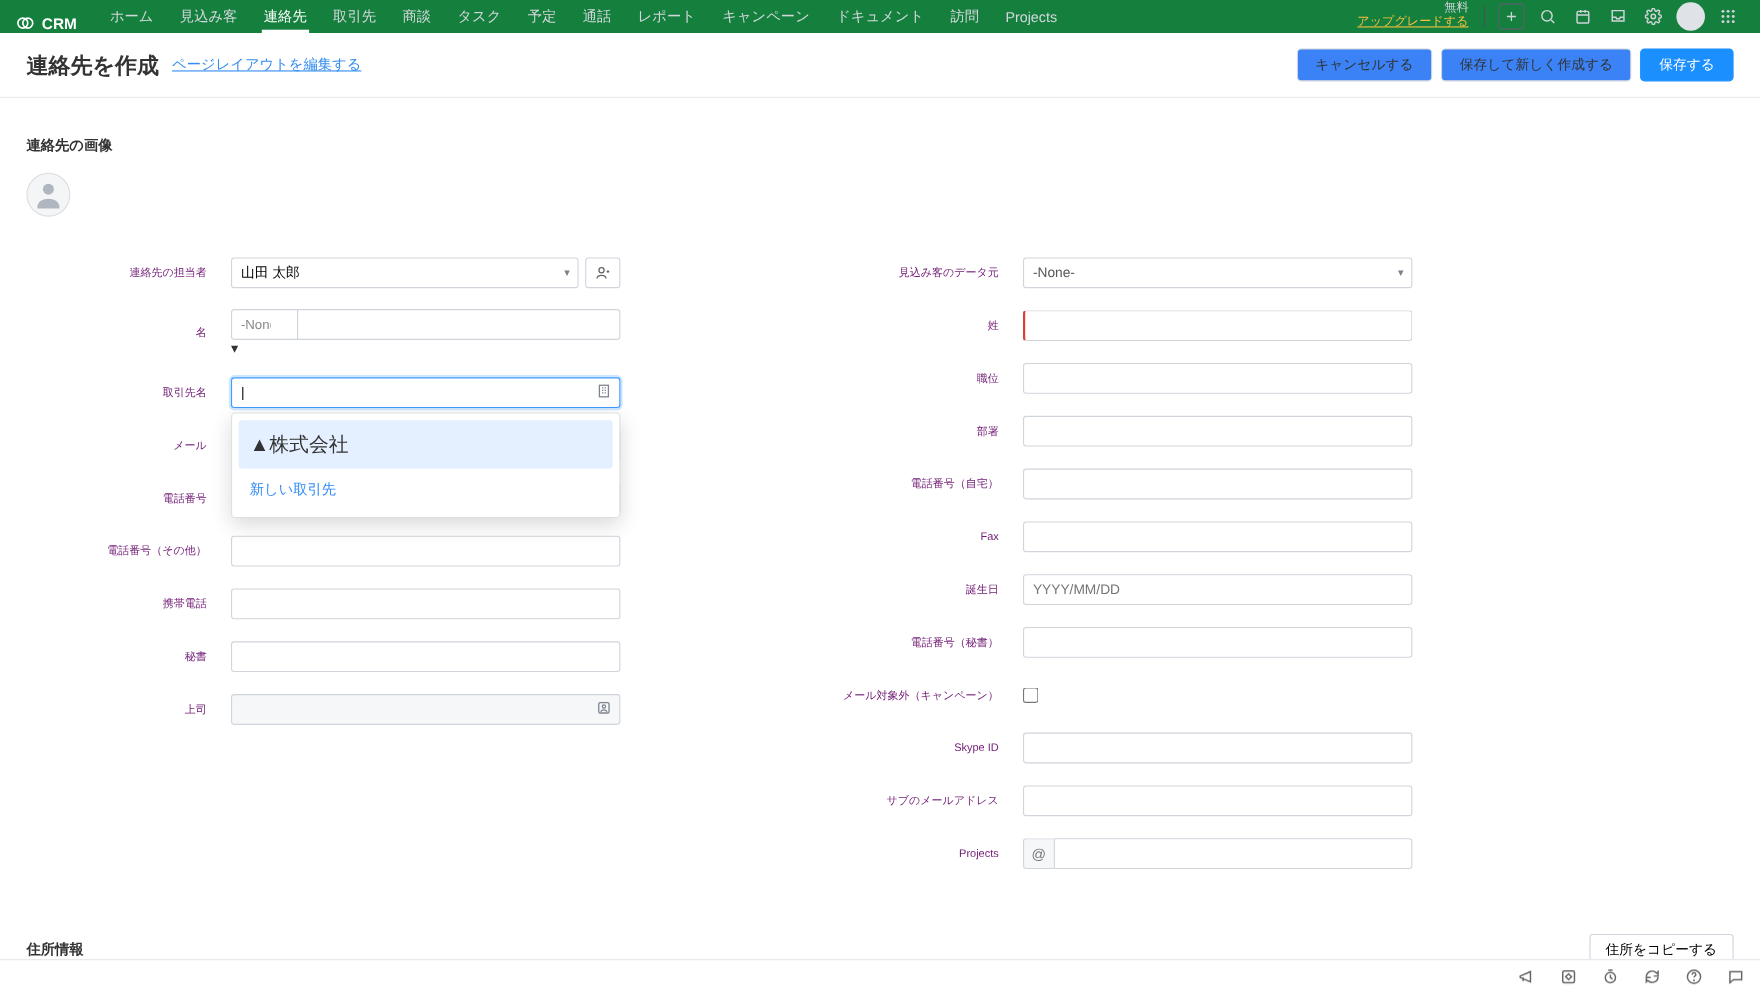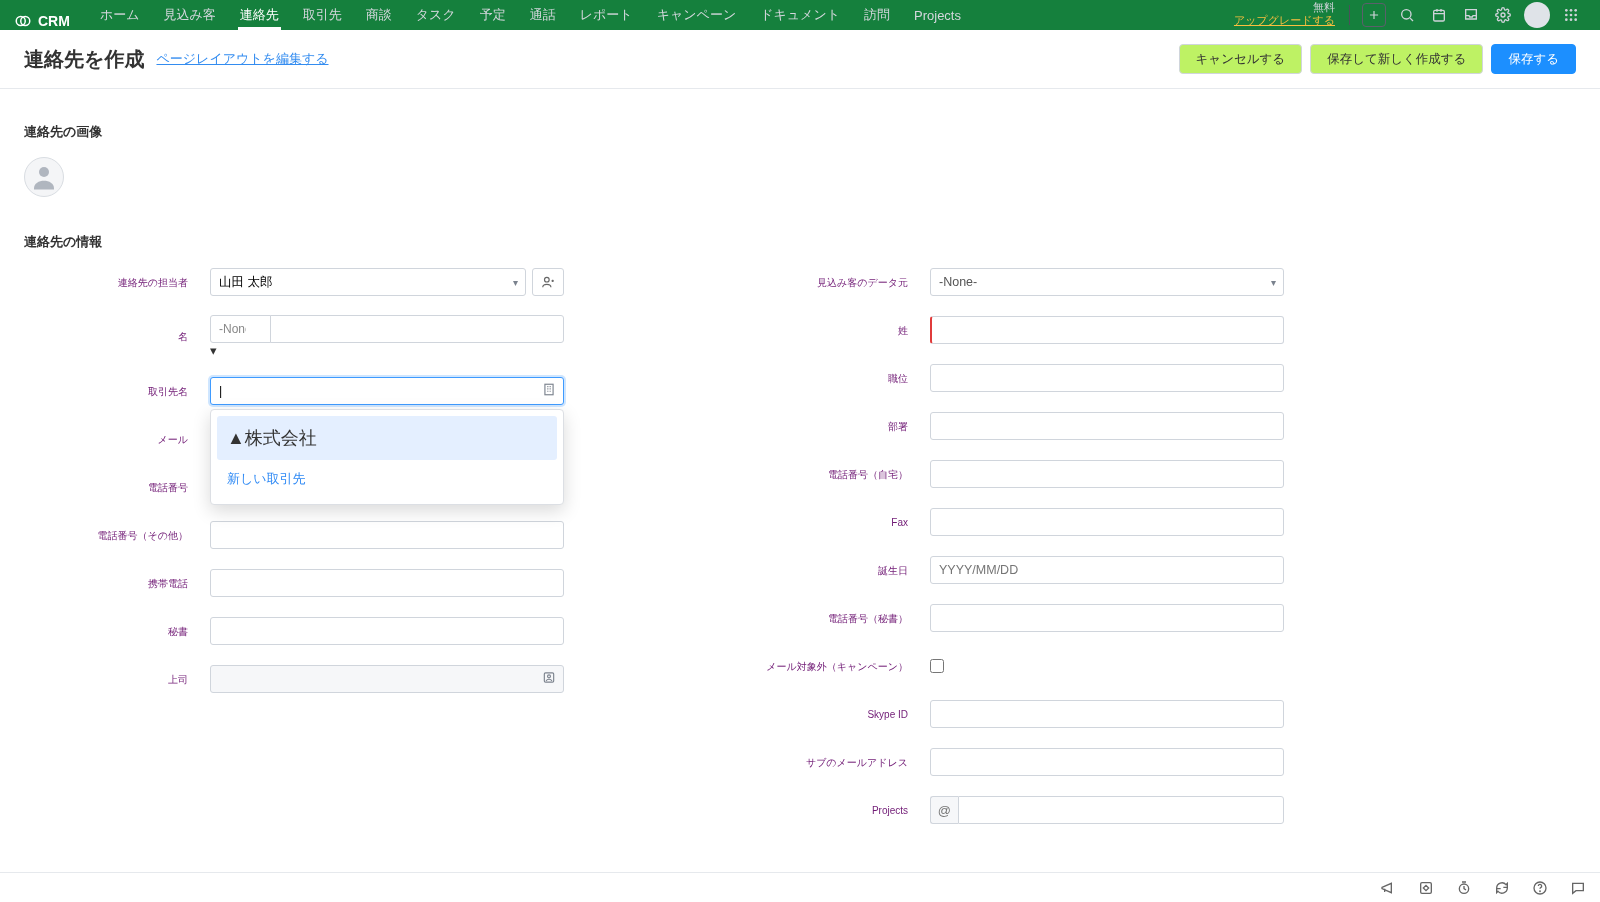--- a/index.html
+++ b/index.html
@@ -58,21 +58,21 @@
     padding: 14px 24px;
     border-bottom: 1px solid #e6e9ed;
   }
   .headerbar h1 { font-size: 20px; font-weight: 600; margin-right: 12px; }
   .pagelayout { color: #338cf0; text-decoration: underline; font-size: 13px; cursor: pointer; }
   .hdr-spacer { flex: 1; }
   .btn {
     height: 30px;
     padding: 0 16px;
     border: 1px solid #d0d5dc;
-    background: #bef264;
+    background: #3b82f6;
     border-radius: 4px;
     font-size: 12.5px;
     cursor: pointer;
     margin-left: 8px;
     color: #333;
   }
   .btn.primary { background:#1c8fff; border-color:#1c8fff; color:#fff; }
   
   .formbody { padding: 24px 24px 80px; }
   .section-title { font-weight: 600; font-size: 13px; margin: 10px 0 16px; }
@@ -263,21 +263,20 @@
 <div class="formbody">
 
   <div class="section-title">連絡先の画像</div>
   <div class="avatar-placeholder">
     <svg width="30" height="30" viewBox="0 0 24 24" fill="currentColor">
         <circle cx="12" cy="8" r="4"></circle>
         <path d="M4 21c0-4 4-6 8-6s8 2 8 6v1H4z"></path>
       </svg>
   </div>
 
-  <div class="section-title">連絡先の情報</div>
 
   <div class="columns">
 
     <div class="col">
 
       <div class="field-row">
         <div class="field-label">連絡先の担当者</div>
         <div class="field-ctrl">
           <div class="lookup-wrap">
             <div class="select-wrap" style="flex:1;">

